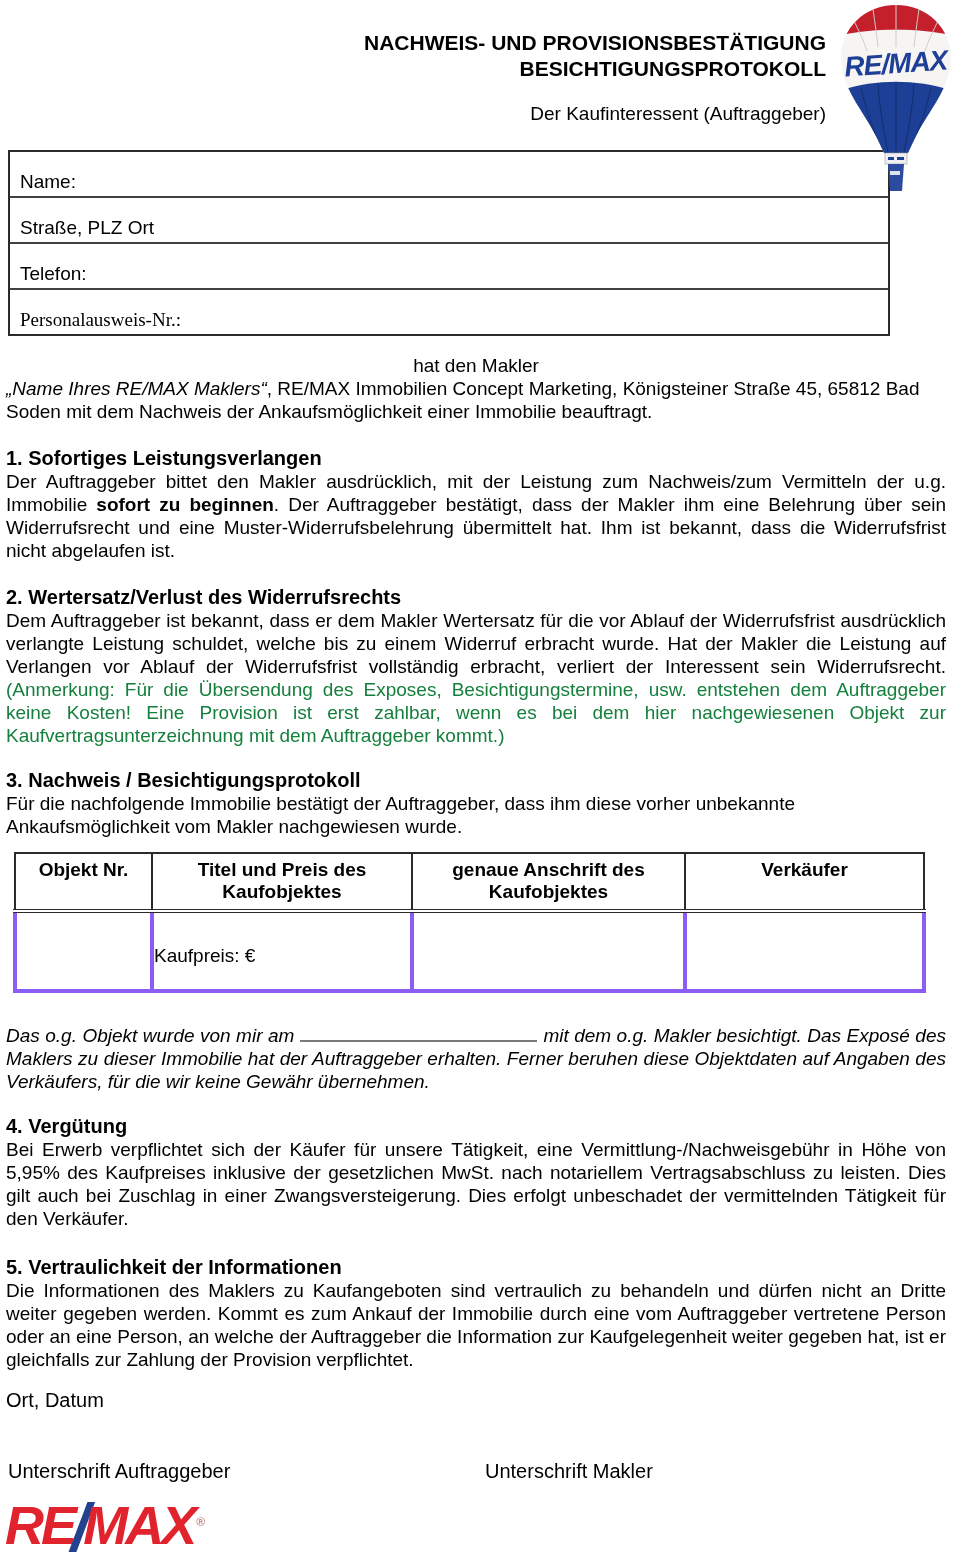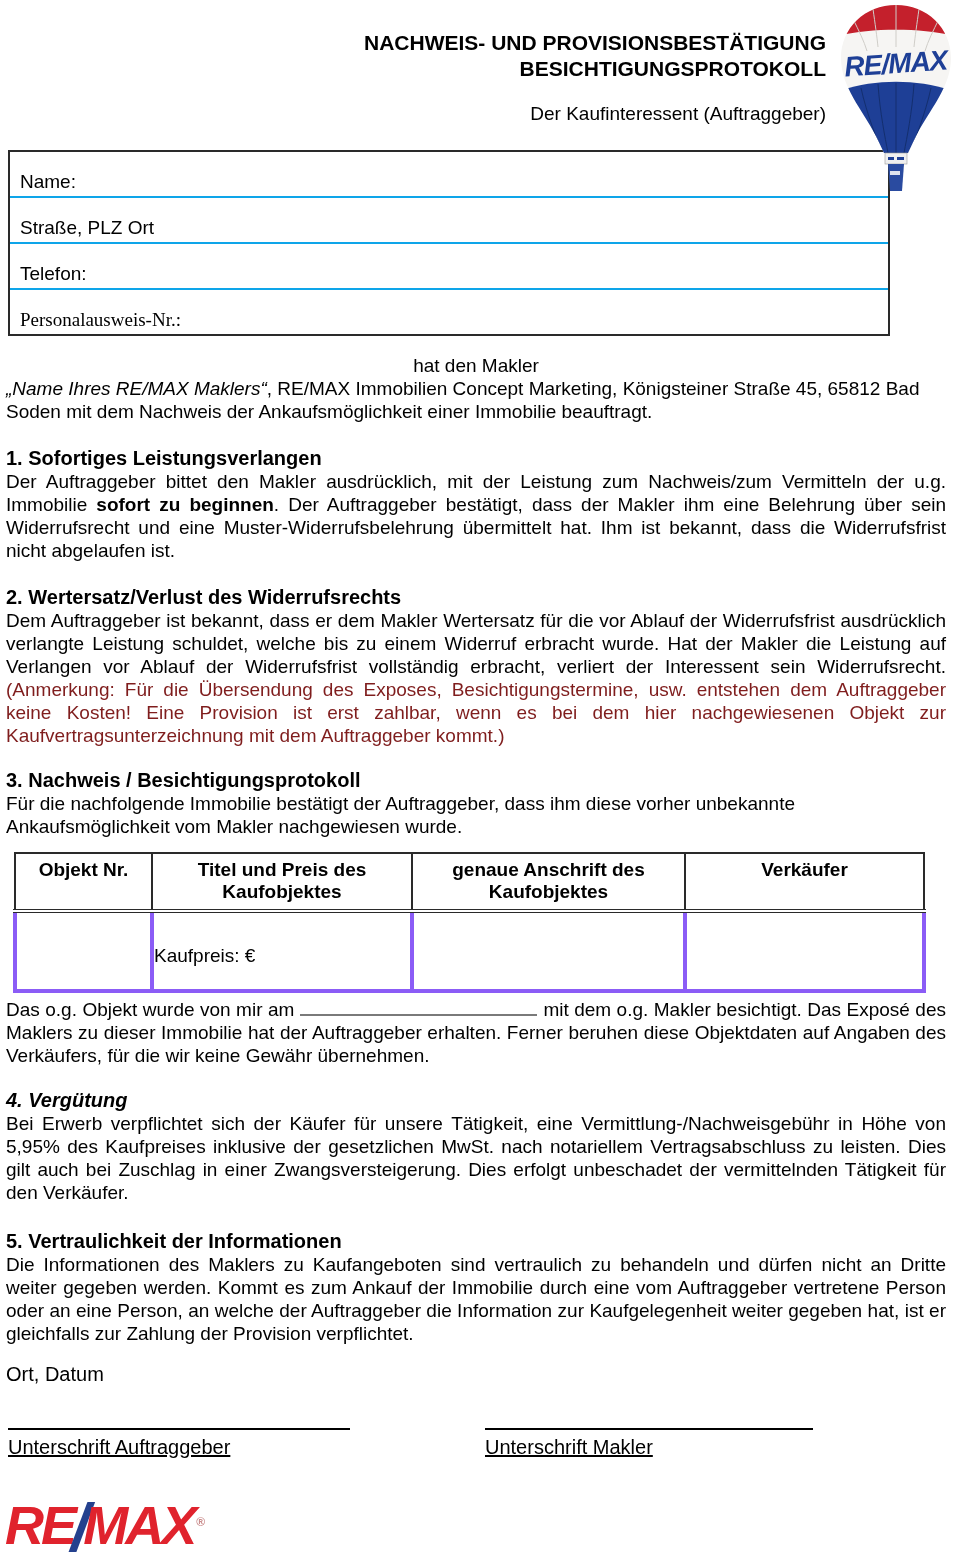--- a/index.html
+++ b/index.html
@@ -24,32 +24,32 @@
   
   .balloon{position:absolute;left:833px;top:3px;width:126px;height:192px;z-index:2;}
   
   .applicant-box{
     margin:24px 0 0 2px;
     width:878px;
     border:2px solid #2a2a2a;
   }
   .applicant-row{
     height:41px;
-    border-bottom:2px solid #0ea5e9;
+    border-bottom:2px solid #404040;
     display:flex;align-items:flex-end;
     padding:0 0 3px 10px;
   }
   .applicant-row:last-child{border-bottom:none;font-family:Liberation Serif, serif;}
   .applicant-value{flex:1;height:100%;}
   
   .centerline{margin-top:18px;text-align:center;}
   .para{margin:0;}
   .just{text-align:justify;}
   .sec-heading{margin-top:24px;font-size:20px;font-weight:bold;line-height:23px;}
-  .red{color:#7f1d1d;}
+  .red{color:#15803d;}
   .italic{font-style:italic;}
   .bold{font-weight:bold;}
   
   .nachweis-table{
     margin:14px 0 0 7px;
     border-collapse:collapse;
     table-layout:fixed;
     width:909px;
     font-size:19px;line-height:22px;
   }
@@ -67,21 +67,21 @@
   .kaufpreis{margin-top:28px;}
   
   .blank-line{
     display:inline-block;width:237px;height:17px;
     border-bottom:2px solid #7a7a7a;
     margin:0 6px;vertical-align:baseline;
   }
   
   .ort-datum{margin-top:18px;font-size:20px;}
   .sig-row{margin-top:42px;display:flex;}
-  .sig-col{display:flex;flex-direction:column;text-decoration:underline;}
+  .sig-col{display:flex;flex-direction:row;}
   .sig-col.left{width:342px;margin-left:2px;}
   .sig-col.right{width:328px;margin-left:135px;}
   .sig-line{border-top:2px solid #000;height:0;}
   .sig-label{margin-top:4px;font-size:20px;line-height:26px;}
   
   .remax-wordmark{
     position:absolute;left:5px;top:1494px;
     font-weight:bold;font-style:italic;
     font-size:54px;line-height:56px;
     letter-spacing:-3px;
@@ -192,23 +192,23 @@
           <td></td>
           <td>
               <div class="kaufpreis">Kaufpreis: €</div>
             </td>
           <td></td>
           <td></td>
         </tr>
       </tbody>
     </table>
 
-    <p class="para just" style="margin-top:4px;"><span>Das o.g. Objekt wurde von mir am</span><span class="blank-line"></span><span>mit dem o.g. Makler besichtigt. Das Exposé des Maklers zu dieser Immobilie hat der Auftraggeber erhalten. Ferner beruhen diese Objektdaten auf Angaben des Verkäufers, für die wir keine Gewähr übernehmen.</span></p>
-
-    <div class="sec-heading" style="margin-top:22px;font-style:italic;">4. Vergütung</div>
+    <p class="para just" style="margin-top:30px;font-style:italic;"><span>Das o.g. Objekt wurde von mir am</span><span class="blank-line"></span><span>mit dem o.g. Makler besichtigt. Das Exposé des Maklers zu dieser Immobilie hat der Auftraggeber erhalten. Ferner beruhen diese Objektdaten auf Angaben des Verkäufers, für die wir keine Gewähr übernehmen.</span></p>
+
+    <div class="sec-heading" style="margin-top:22px;">4. Vergütung</div>
     <p class="para just">Bei Erwerb verpflichtet sich der Käufer für unsere Tätigkeit, eine Vermittlung-/Nachweisgebühr in Höhe von 5,95% des Kaufpreises inklusive der gesetzlichen MwSt. nach notariellem Vertragsabschluss zu leisten. Dies gilt auch bei Zuschlag in einer Zwangsversteigerung. Dies erfolgt unbeschadet der vermittelnden Tätigkeit für den Verkäufer.</p>
 
     <div class="sec-heading" style="margin-top:26px;">5. Vertraulichkeit der Informationen</div>
     <p class="para just">Die Informationen des Maklers zu Kaufangeboten sind vertraulich zu behandeln und dürfen nicht an Dritte weiter gegeben werden. Kommt es zum Ankauf der Immobilie durch eine vom Auftraggeber vertretene Person oder an eine Person, an welche der Auftraggeber die Information zur Kaufgelegenheit weiter gegeben hat, ist er gleichfalls zur Zahlung der Provision verpflichtet.</p>
 
     <div class="ort-datum">Ort, Datum</div>
 
     <div class="sig-row">
       <div class="sig-col left">
         <div class="sig-line"></div>

